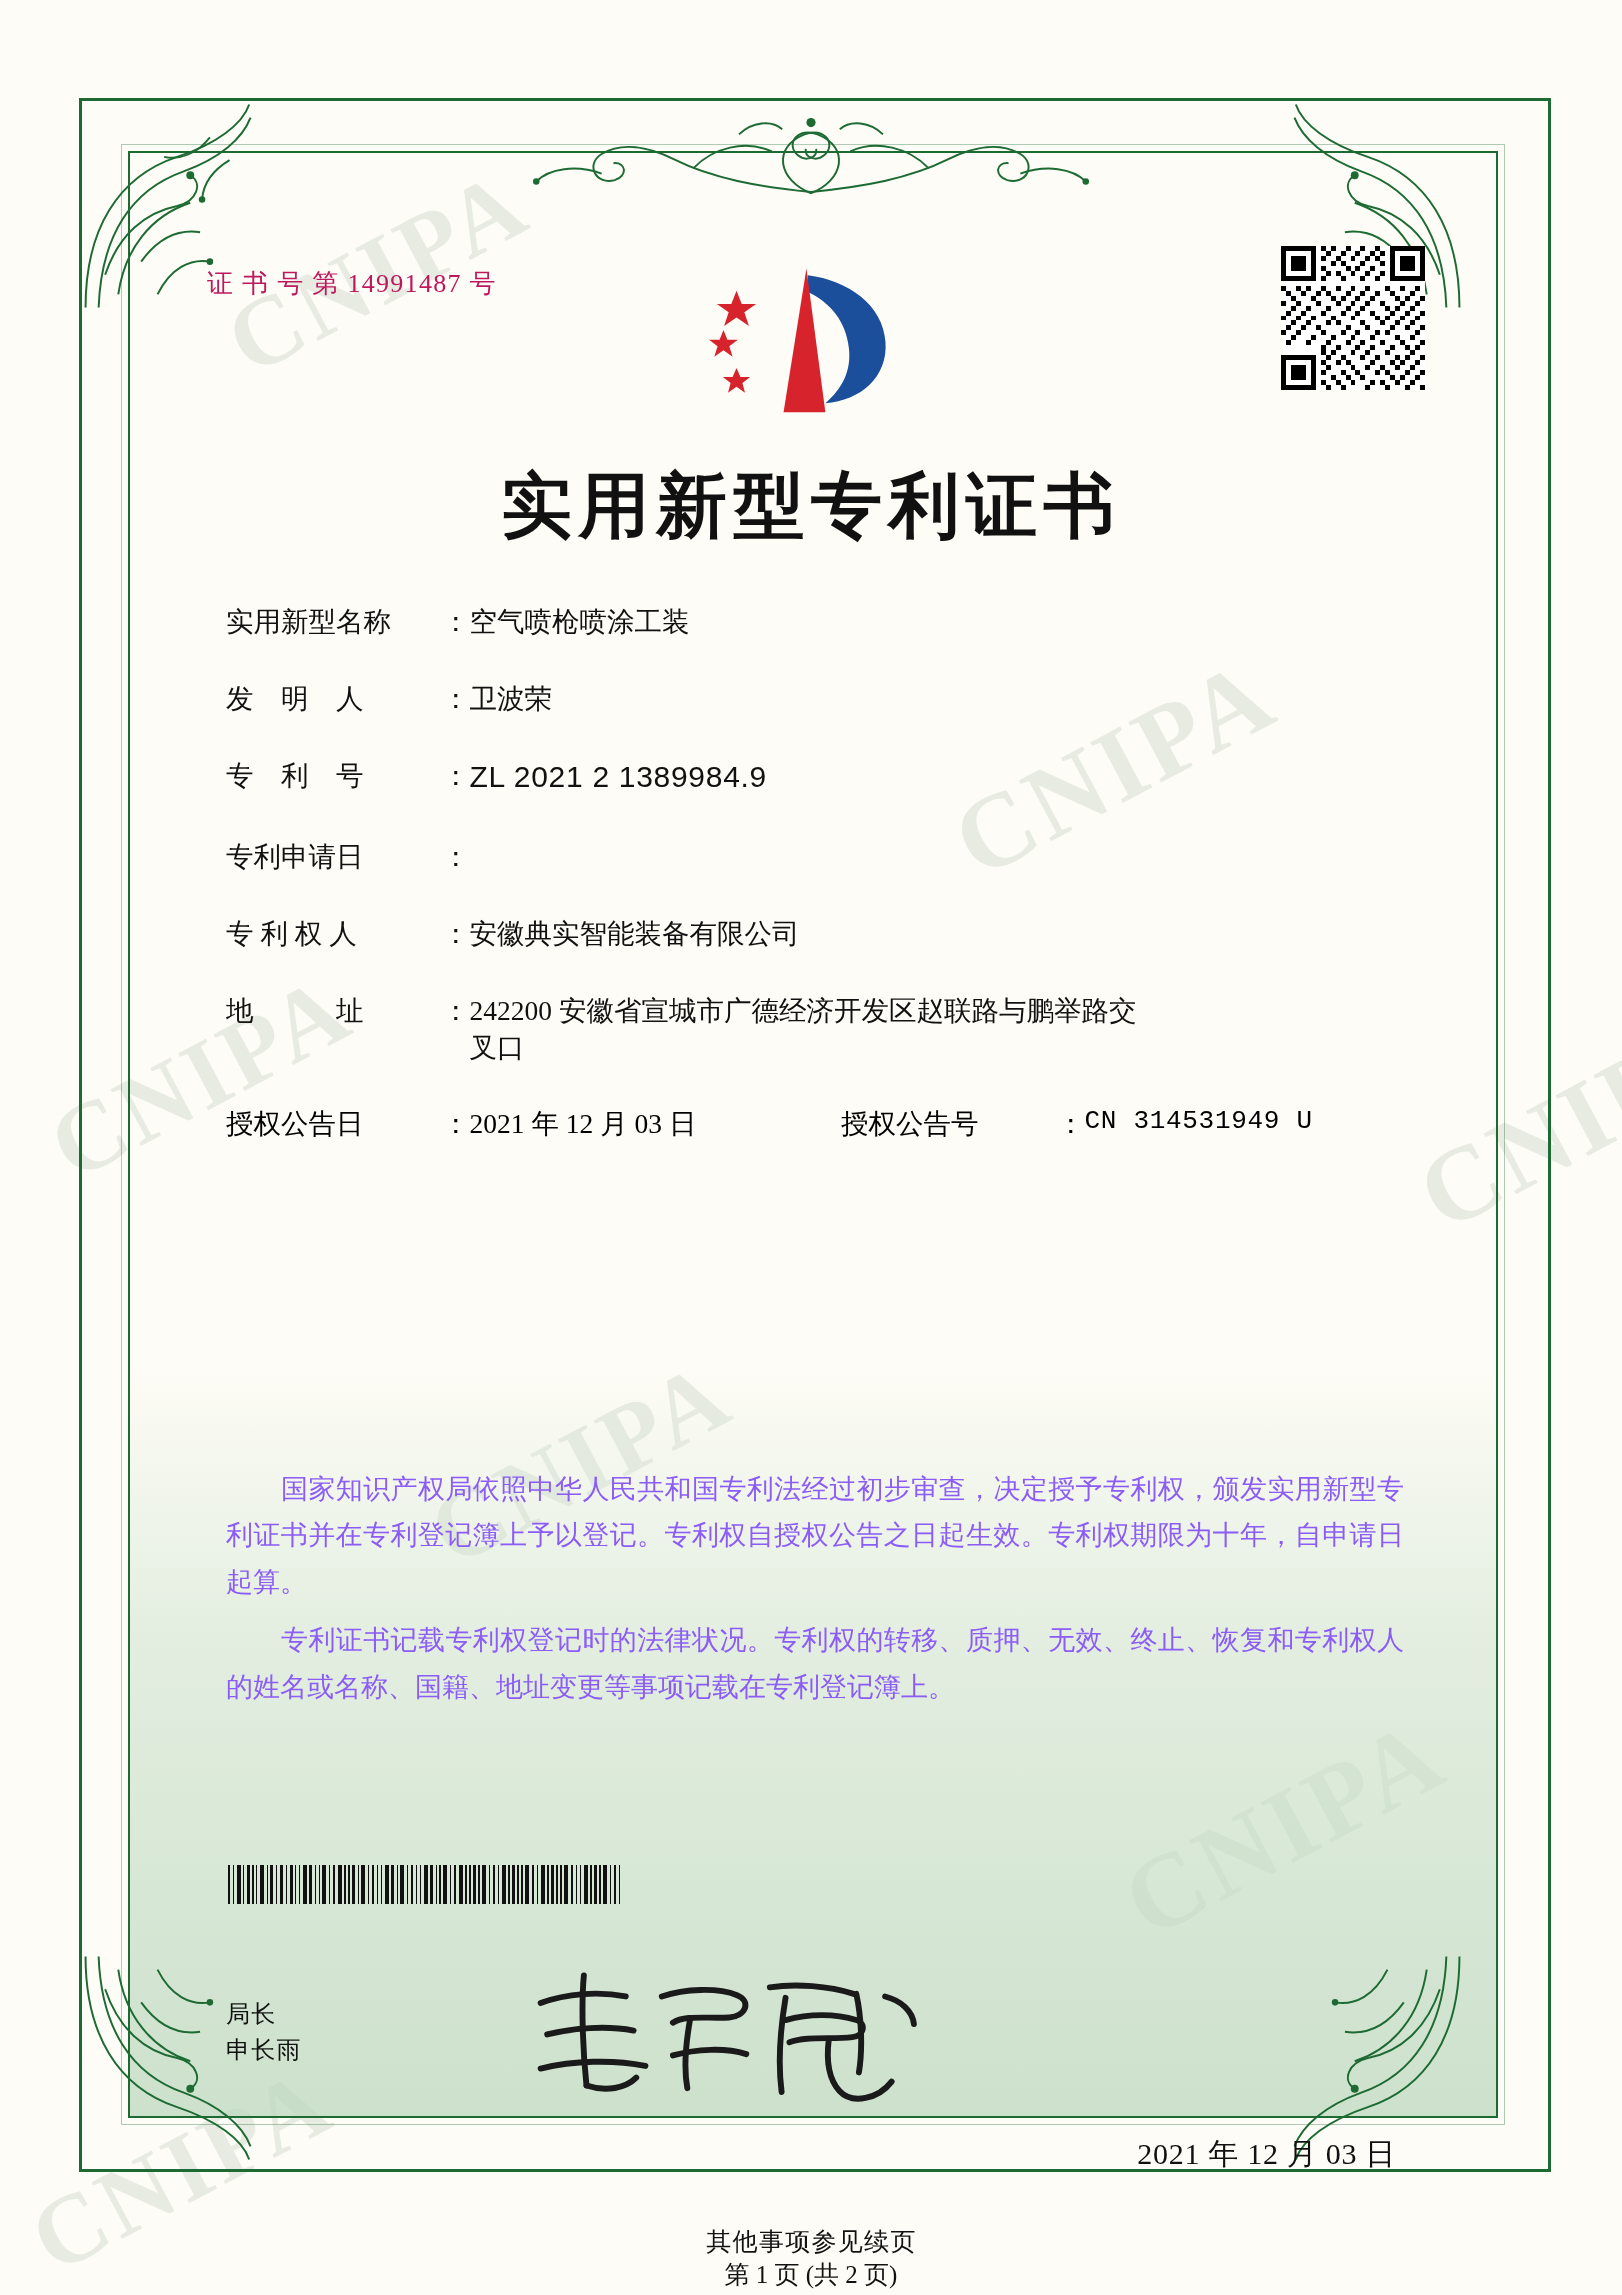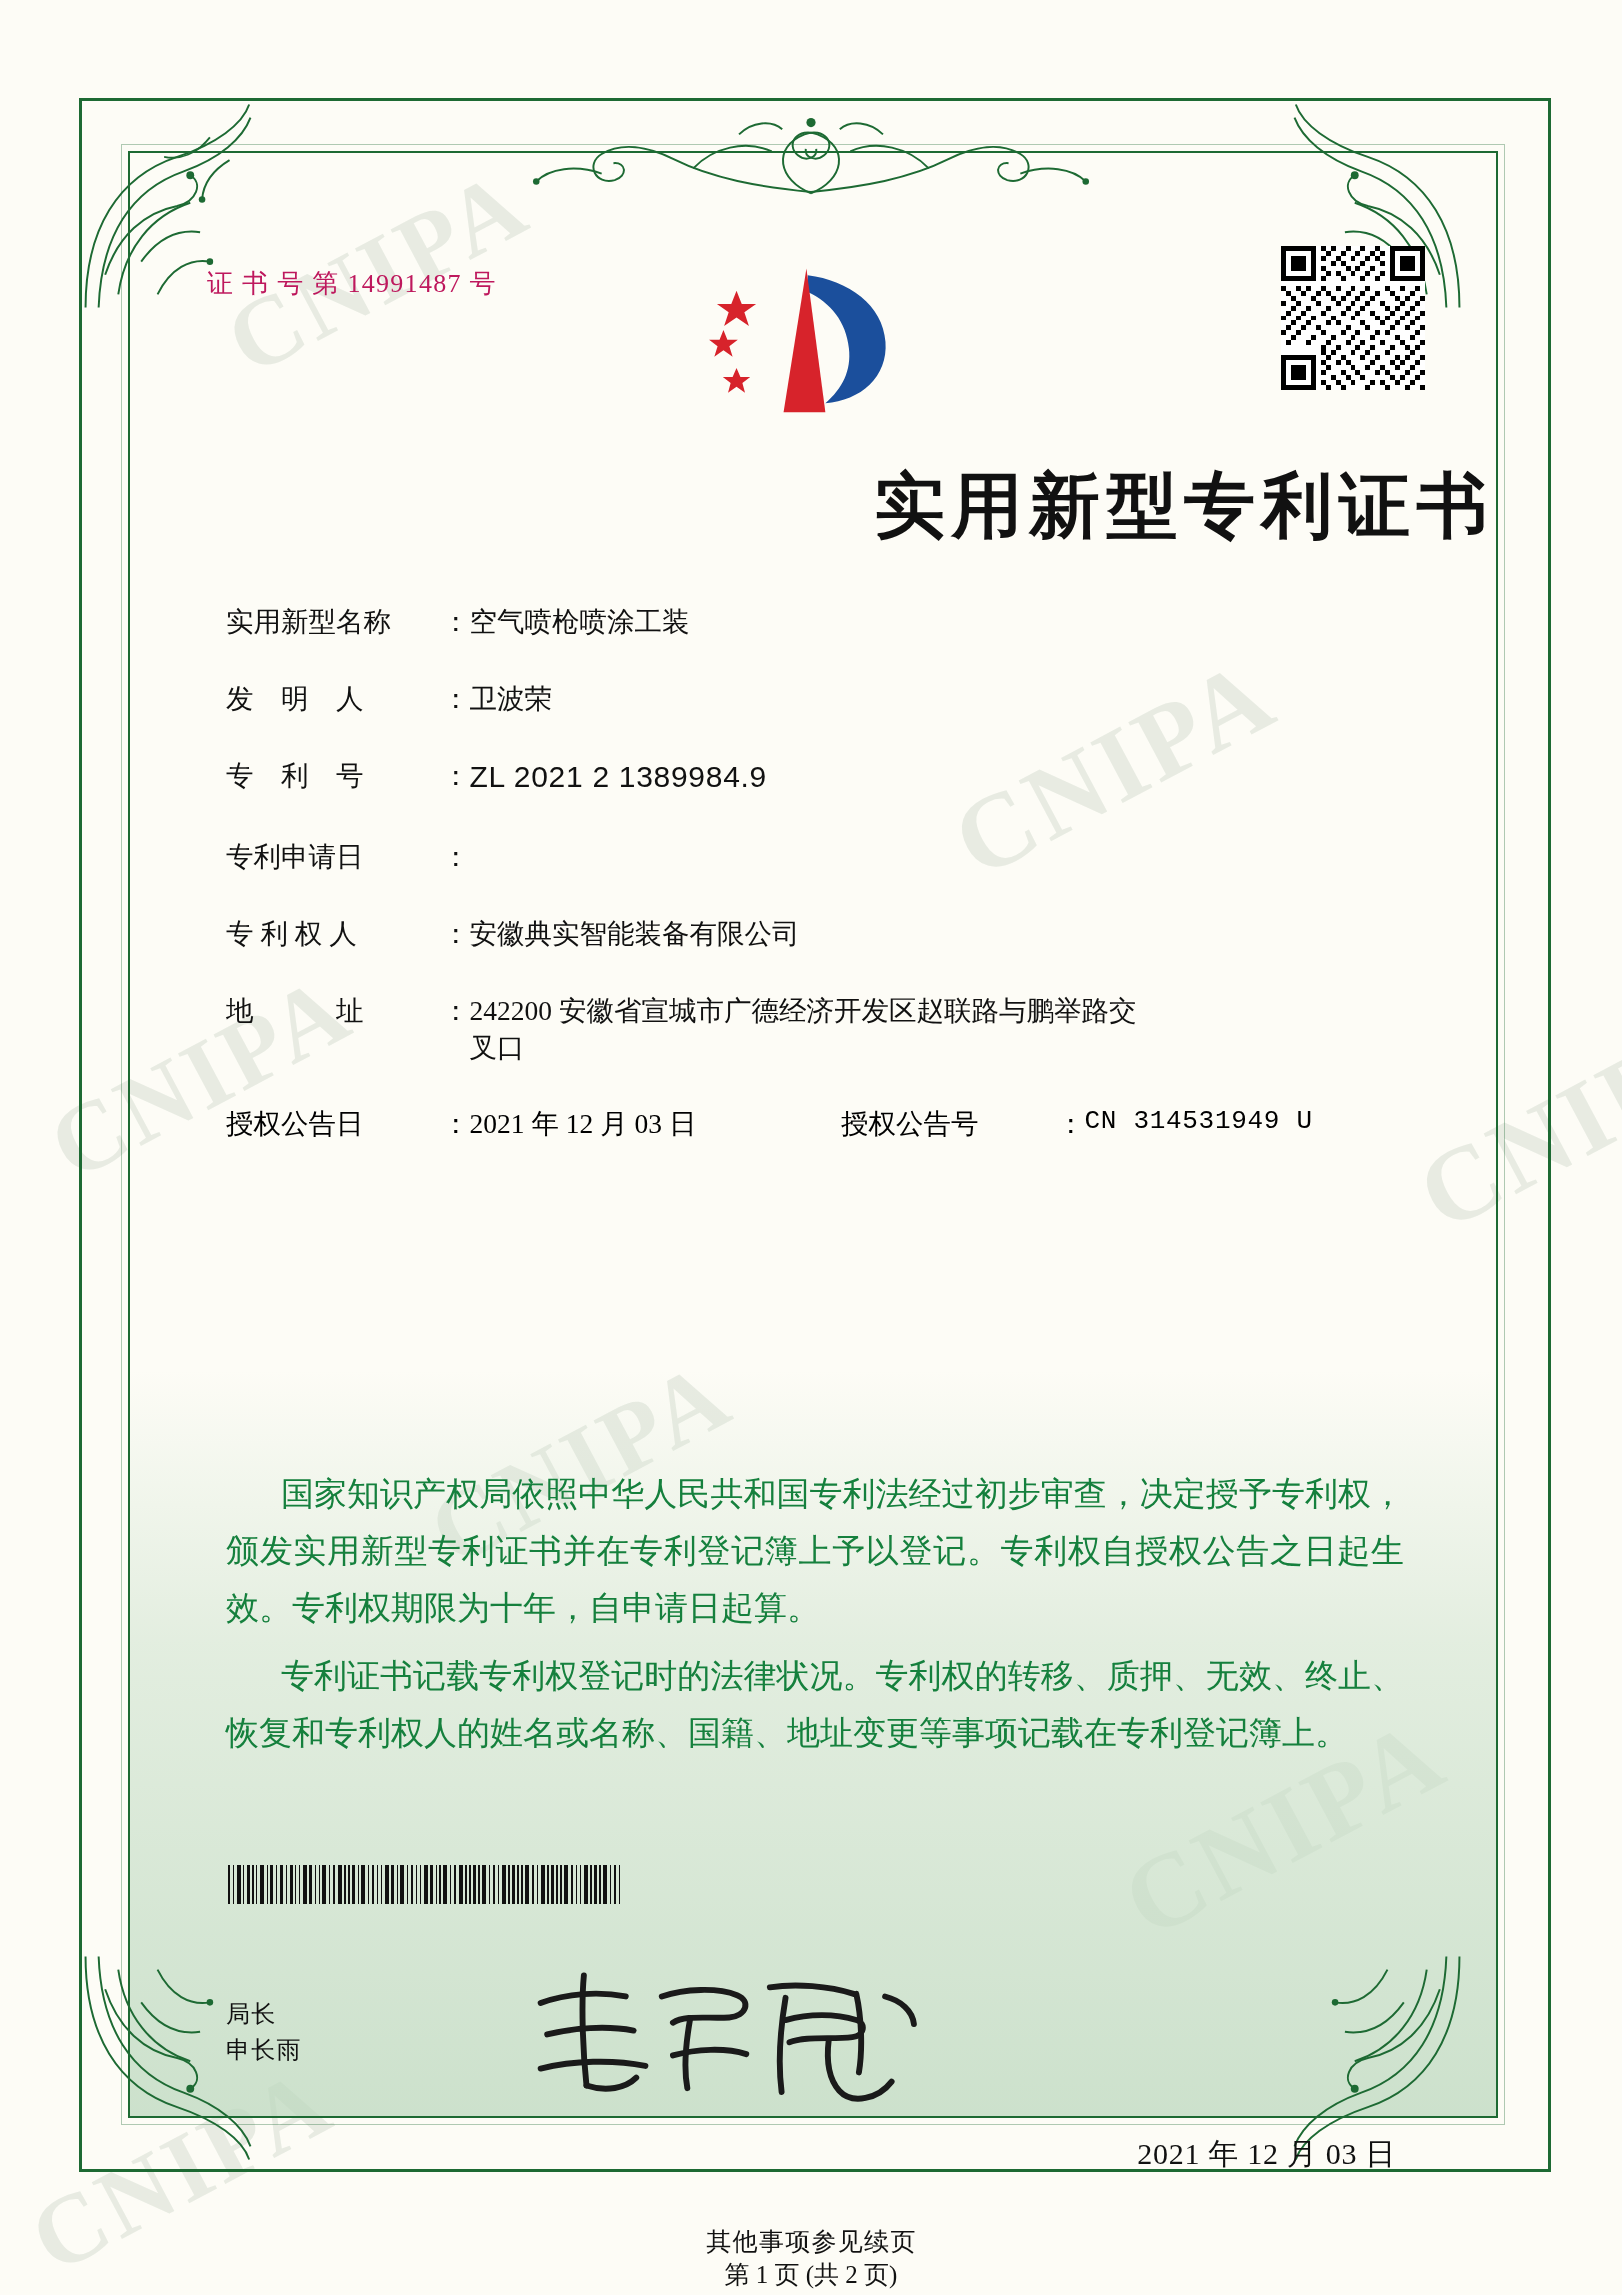--- a/index.html
+++ b/index.html
@@ -113,21 +113,21 @@
     transform: translateX(-50%);
     width: 275px;
     height: 196px;
   }
   .emblem svg { width: 100%; height: 100%; display:block; }
 
   .main-title {
     position: absolute;
     left: 0; right: 0;
     top: 308px;
-    text-align: right;
+    text-align: center;
     font-family: "Liberation Serif", serif;
     font-weight: 700;
     font-size: 71px;
     letter-spacing: 6.5px;
     color: #111;
   }
 
   .fields {
     position: absolute;
     left: 98px;
@@ -172,23 +172,23 @@
     font-family: "Liberation Mono", "DejaVu Sans Mono", monospace;
     font-size: 26px;
     letter-spacing: 0.7px;
   }
 
   .paragraphs {
     position: absolute;
     left: 98px;
     top: 1315px;
     width: 1178px;
-    font-size: 33px;
+    font-size: 27px;
     line-height: 1.72;
-    color: #15803d;
+    color: #8b5cf6;
     text-align: justify;
   }
   .paragraphs p {
     margin: 0 0 11.8px 0;
     text-indent: 55px;
   }
 
   .barcode {
     position: absolute;
     left: 98px;

